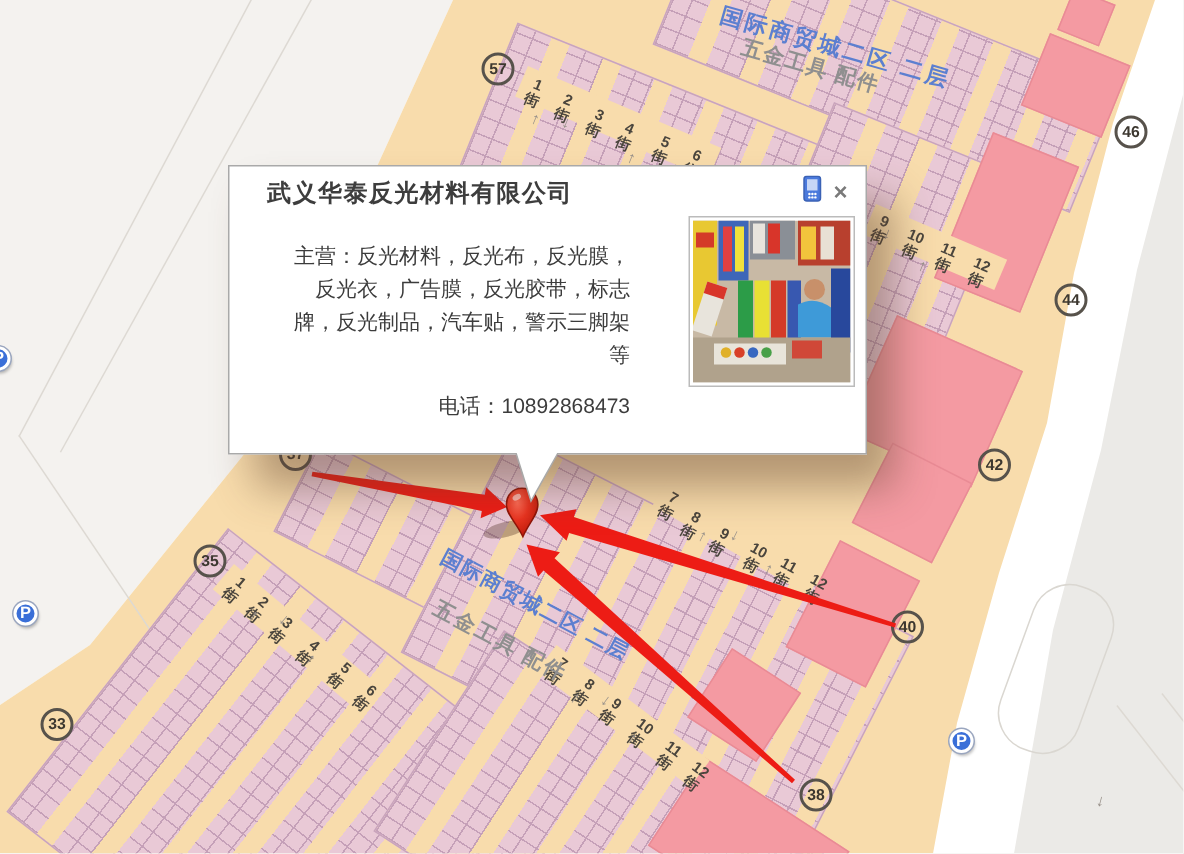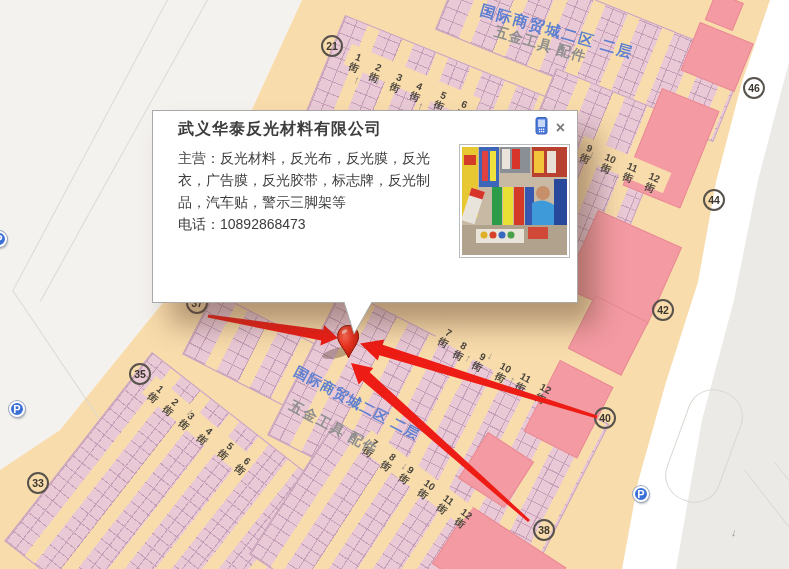--- a/index.html
+++ b/index.html
@@ -51,21 +51,21 @@
   #arrows,#marker,#pointer{position:absolute;pointer-events:none;}
   #arrows{left:0;top:0;}
   #marker{left:320px;top:322px;}
   #pointer{left:338px;top:302px;}
 
   
   #popup{position:absolute;left:152px;top:110px;width:426px;height:193px;background:#FFFFFF;
     border:1px solid #A9A9A9;box-shadow:18px 22px 26px rgba(95,65,45,.45);}
   #popup h1{margin:0;position:absolute;left:25px;top:8px;font-size:16px;color:#3D3D3D;letter-spacing:1px;}
   #popup .body{position:absolute;left:25px;top:36px;width:254px;font-size:14px;line-height:22px;color:#3C3C3C;}
-  #popup .body p{margin:0;word-break:break-all;}
+  #popup .body p{margin:12px;word-break:break-all;text-align:right;}
   #popup-icons{position:absolute;right:12px;top:6px;display:flex;align-items:center;gap:8px;}
   #close-x{font-size:16px;color:#7A7A7A;font-weight:bold;cursor:pointer;line-height:16px;}
   #photo{position:absolute;left:306px;top:33px;width:111px;height:114px;border:1px solid #BBBBBB;
     background:#fff;padding:2px;cursor:pointer;}
 
   
   #watermark{position:absolute;left:176px;top:260px;font-size:54px;font-weight:bold;
     letter-spacing:2px;color:rgba(105,105,105,.45);white-space:nowrap;z-index:40;}
 
   
@@ -235,21 +235,21 @@
       <div class="farrow" style="left: 468px; top: 352px; transform: rotate(27deg);">↑</div>
       <div class="farrow" style="left: 490px; top: 363px; transform: rotate(207deg);">↑</div>
       <div class="farrow" style="left: 512px; top: 374px; transform: rotate(27deg);">↑</div>
       <div class="farrow" style="left: 170px; top: 405px; transform: rotate(40deg);">↑</div>
       <div class="farrow" style="left: 188px; top: 419px; transform: rotate(220deg);">↑</div>
       <div class="farrow" style="left: 208px; top: 434px; transform: rotate(40deg);">↑</div>
       <div class="farrow" style="left: 384px; top: 460px; transform: rotate(36deg);">↑</div>
       <div class="farrow" style="left: 403px; top: 473px; transform: rotate(216deg);">↑</div>
       <div class="farrow" style="left: 422px; top: 487px; transform: rotate(36deg);">↑</div>
       <div class="farrow" style="left: 735px; top: 540px; transform: rotate(195deg);">↑</div>
-      <div class="gate" style="left: 332px; top: 46px;">21</div>
+      <div class="gate" style="left: 332px; top: 46px;">57</div>
       <div class="gate" style="left: 754px; top: 88px;">46</div>
       <div class="gate" style="left: 714px; top: 200px;">44</div>
       <div class="gate" style="left: 663px; top: 310px;">42</div>
       <div class="gate" style="left: 605px; top: 418px;">40</div>
       <div class="gate" style="left: 544px; top: 530px;">38</div>
       <div class="gate" style="left: 140px; top: 374px;">35</div>
       <div class="gate" style="left: 38px; top: 483px;">33</div>
       <div class="gate" style="left: 197px; top: 303px;">37</div>
       <div class="parking" style="left: -9px; top: 231px;">P</div>
       <div class="parking" style="left: 9px; top: 401px;">P</div>

